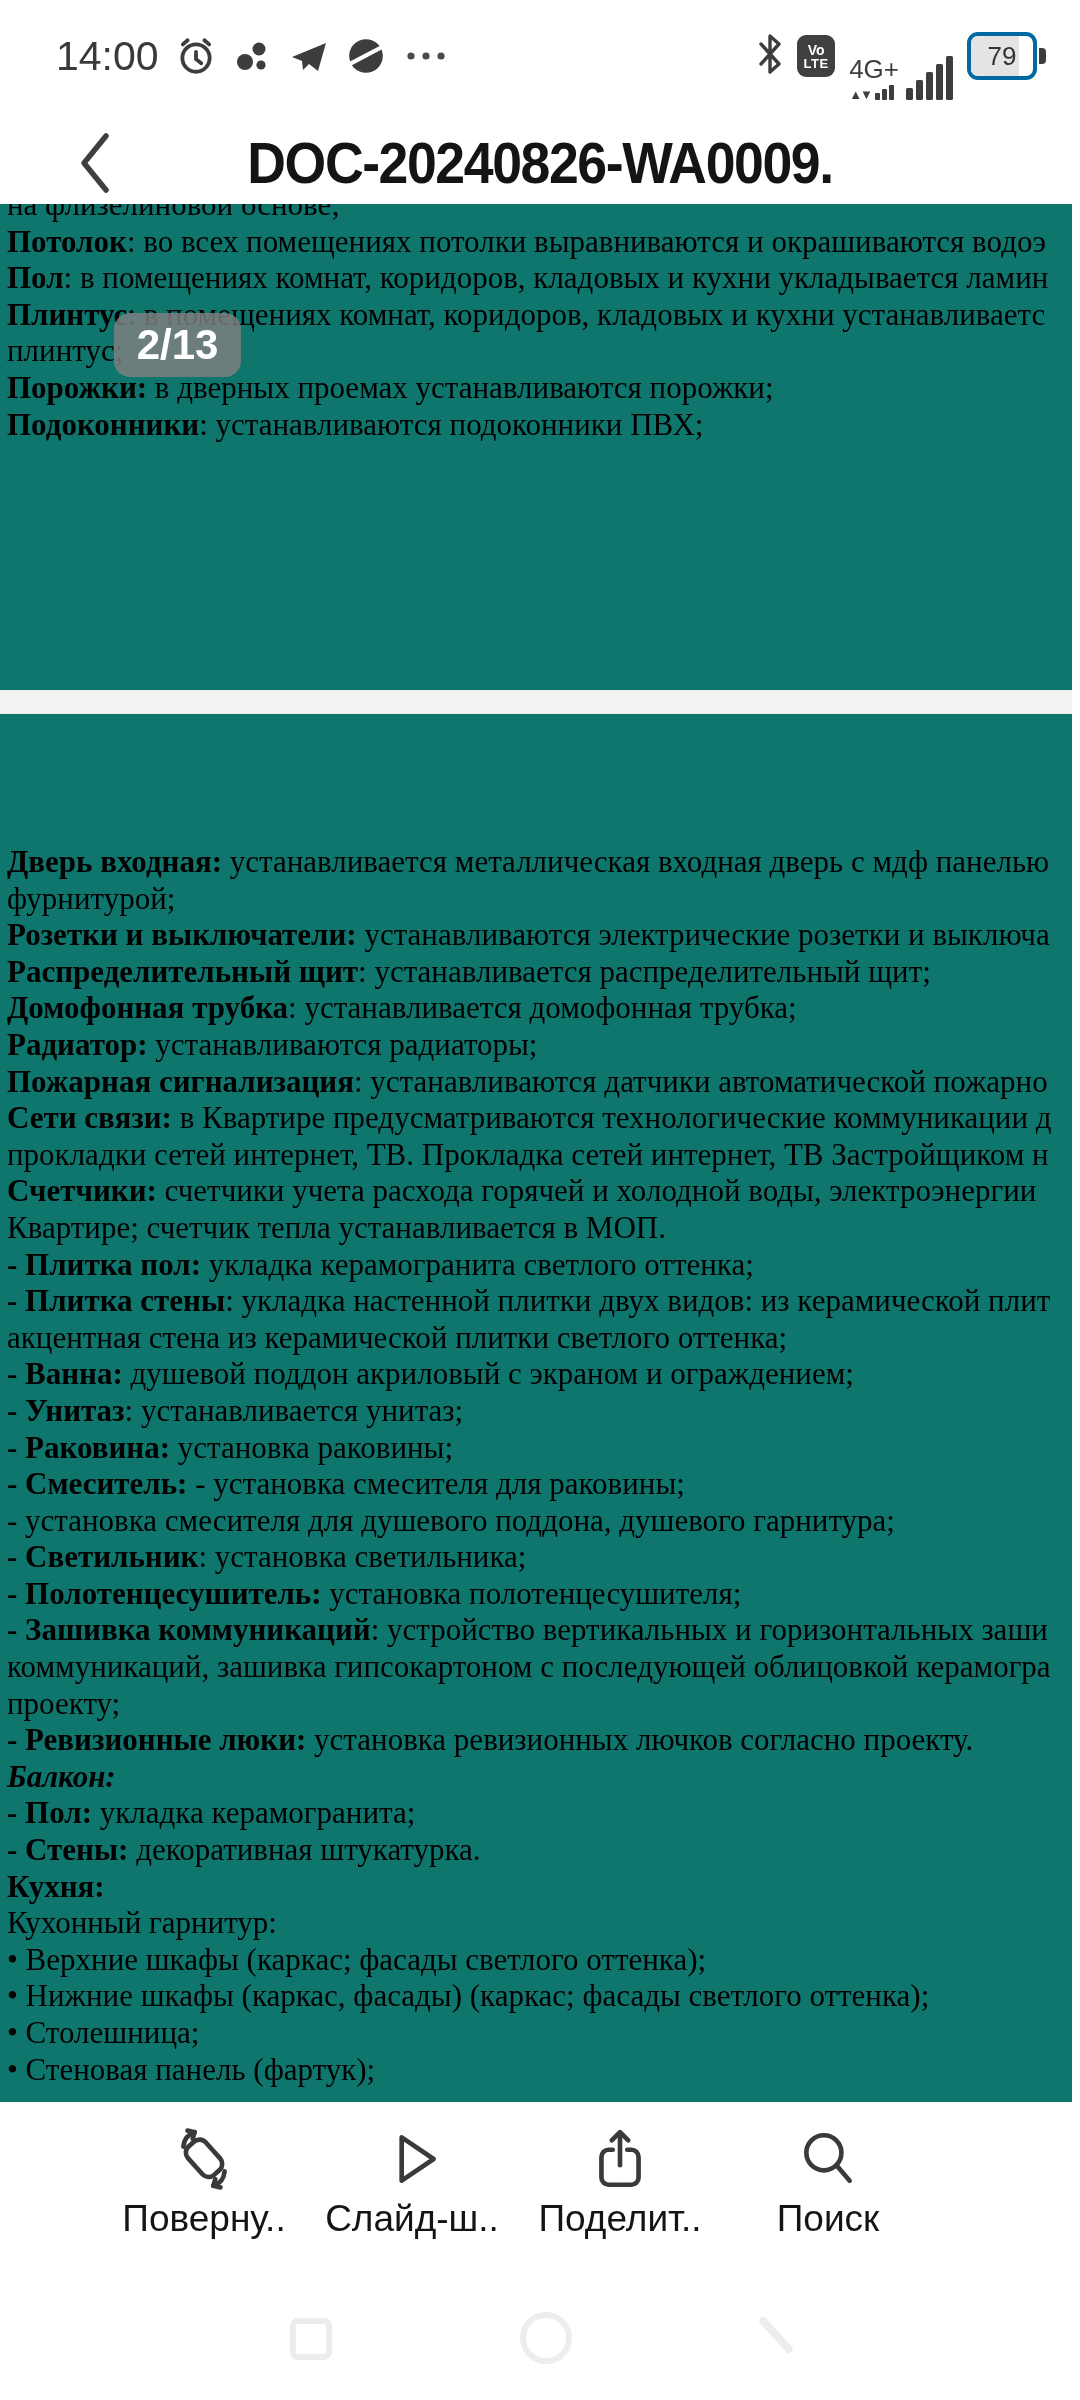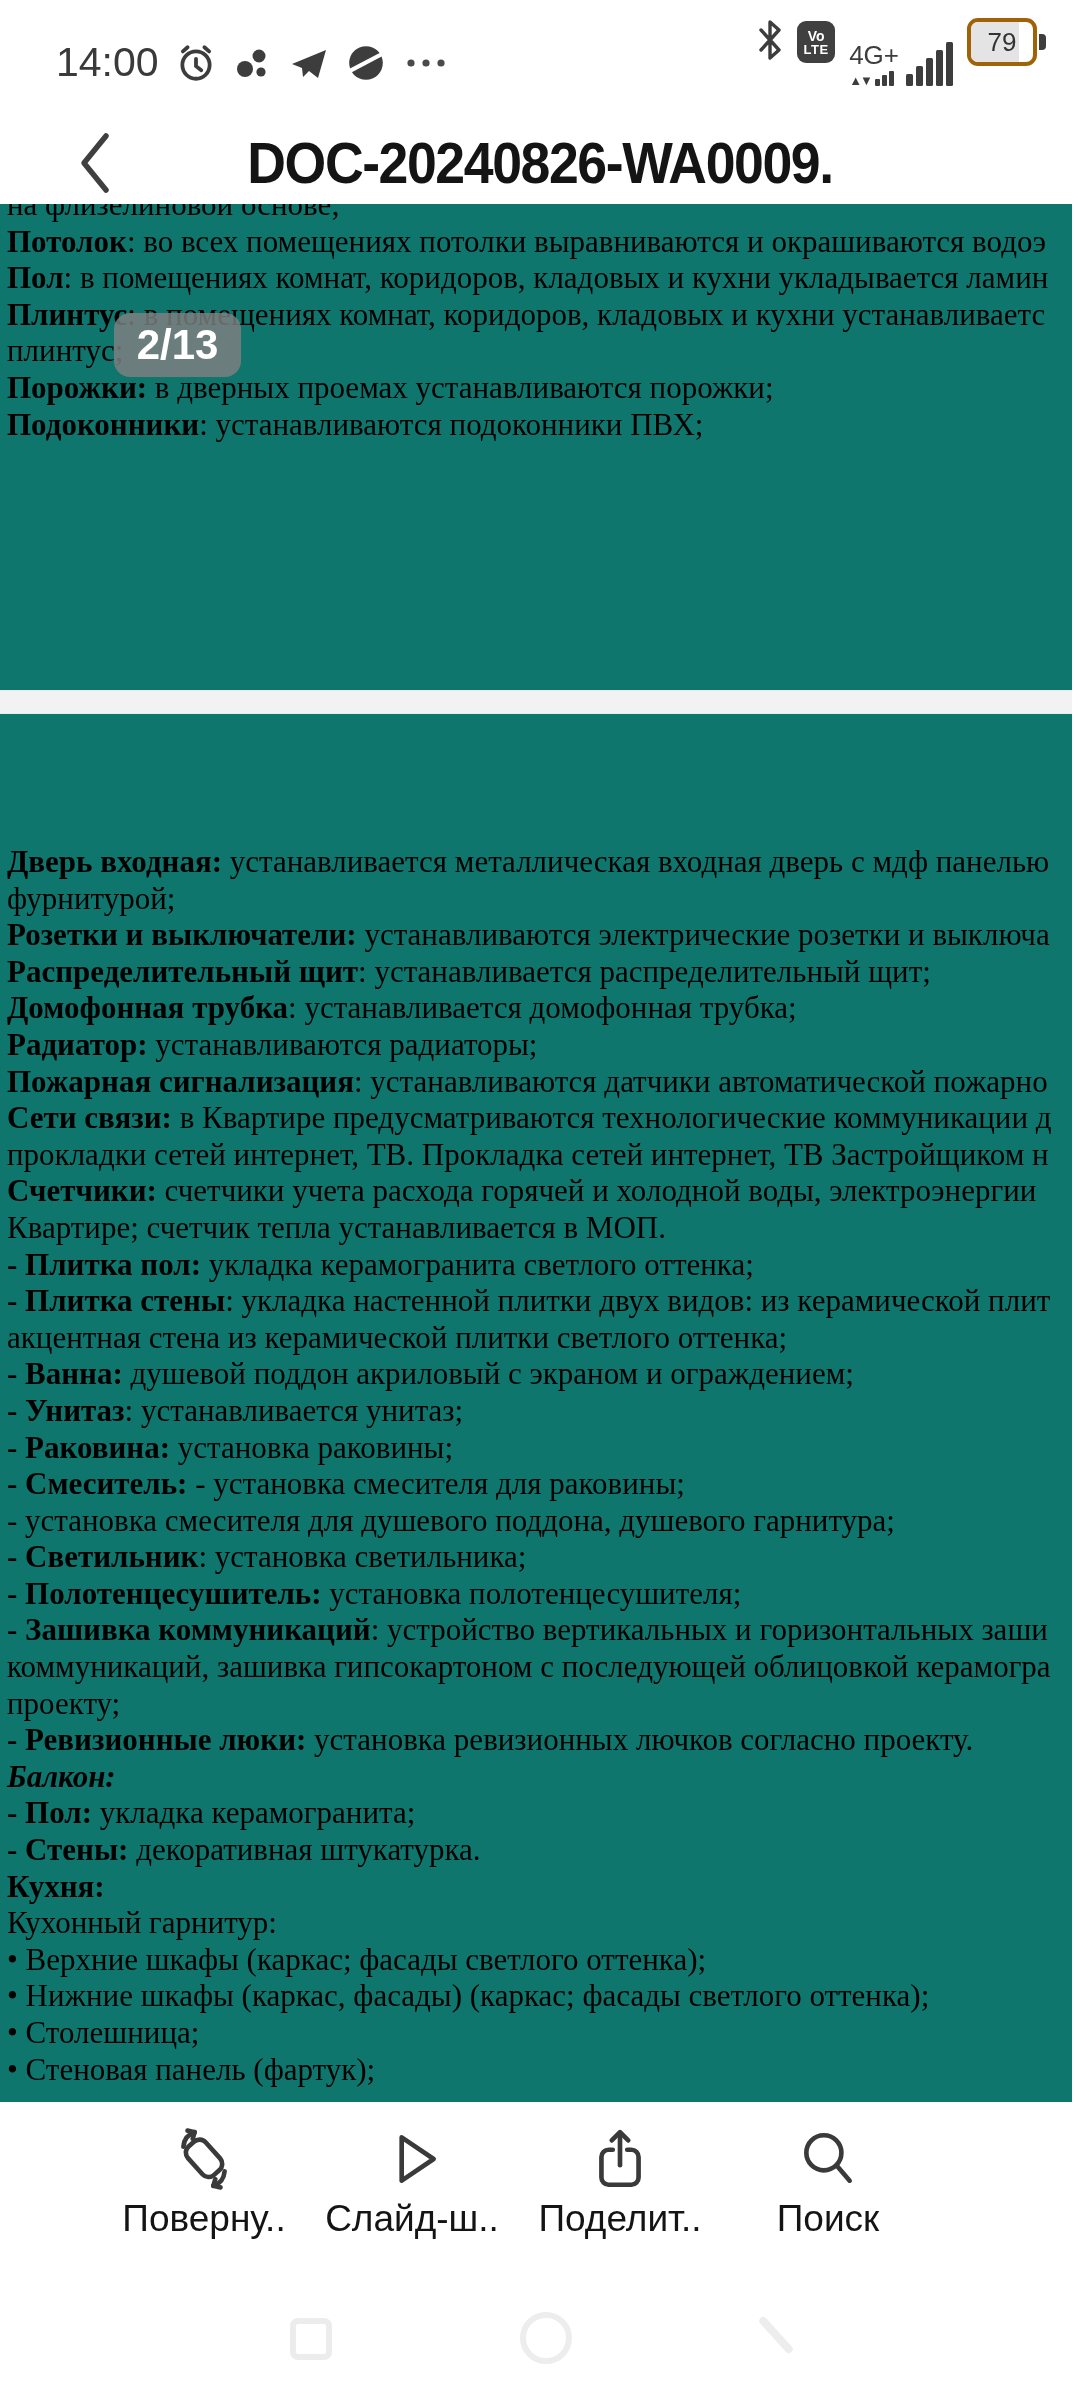--- a/index.html
+++ b/index.html
@@ -2,22 +2,22 @@
 <html><head>
 <meta charset="utf-8">
 <style>
   html,body{margin:0;padding:0;}
   body{
     width:1080px;height:2400px;position:relative;overflow:hidden;
     background:#ffffff;font-family:"Liberation Sans",sans-serif;
   }
   
   .status-bar{
-    position:absolute;top:0;left:0;width:1080px;height:86px;
-    display:flex;align-items:flex-end;box-sizing:border-box;
+    position:absolute;top:8px;left:0;width:1080px;height:86px;
+    display:flex;align-items:center;box-sizing:border-box;
     padding:10px 34px 0 56px;color:#3d3d3d;
   }
   .sb-left{display:flex;align-items:center;gap:16px;}
   .sb-time{font-size:41px;color:#3a3a3a;letter-spacing:0;}
   .sb-left svg{display:block;}
   .sb-right{margin-left:auto;display:flex;align-items:center;gap:14px;}
   .volte{
     width:38px;height:42px;border-radius:9px;background:#404040;color:#fff;
     display:flex;flex-direction:column;align-items:center;justify-content:center;
     font-weight:bold;line-height:1;
@@ -27,21 +27,21 @@
   .net{display:flex;align-items:flex-end;gap:7px;}
   .net-col{display:flex;flex-direction:column;align-items:flex-start;margin-top:44px;}
   .net-label{font-size:26px;color:#3d3d3d;line-height:1;margin-bottom:2px;}
   .mini-bars{display:flex;align-items:flex-end;gap:2px;height:16px;}
   .mini-bars i{display:block;background:#3d3d3d;width:5px;border-radius:1px;}
   .arrows{font-size:13px;color:#3d3d3d;line-height:10px;letter-spacing:-2px;margin-right:2px;}
   .big-bars{display:flex;align-items:flex-end;gap:3px;height:44px;}
   .big-bars i{display:block;background:#3d3d3d;width:7px;border-radius:1.5px;}
   .battery{position:relative;display:flex;align-items:center;}
   .battery-body{
-    position:relative;width:62px;height:40px;border:4px solid #a16207;border-radius:11px;
+    position:relative;width:62px;height:40px;border:4px solid #0369a1;border-radius:11px;
     display:flex;align-items:center;justify-content:center;overflow:hidden;
   }
   .battery-fill{position:absolute;left:0;top:0;bottom:0;width:48px;background:#e4e4e4;}
   .battery-num{position:relative;font-size:26px;color:#333;z-index:1;}
   .battery-nub{width:7px;height:16px;background:#3d3d3d;border-radius:0 4px 4px 0;margin-left:2px;}
   
   .header{position:absolute;top:118px;left:0;width:1080px;height:90px;}
   .back-btn{position:absolute;left:72px;top:12px;width:46px;height:66px;cursor:pointer;}
   .doc-title{
     position:absolute;left:50%;top:50%;transform:translate(-50%,-50%) scaleX(0.94);

